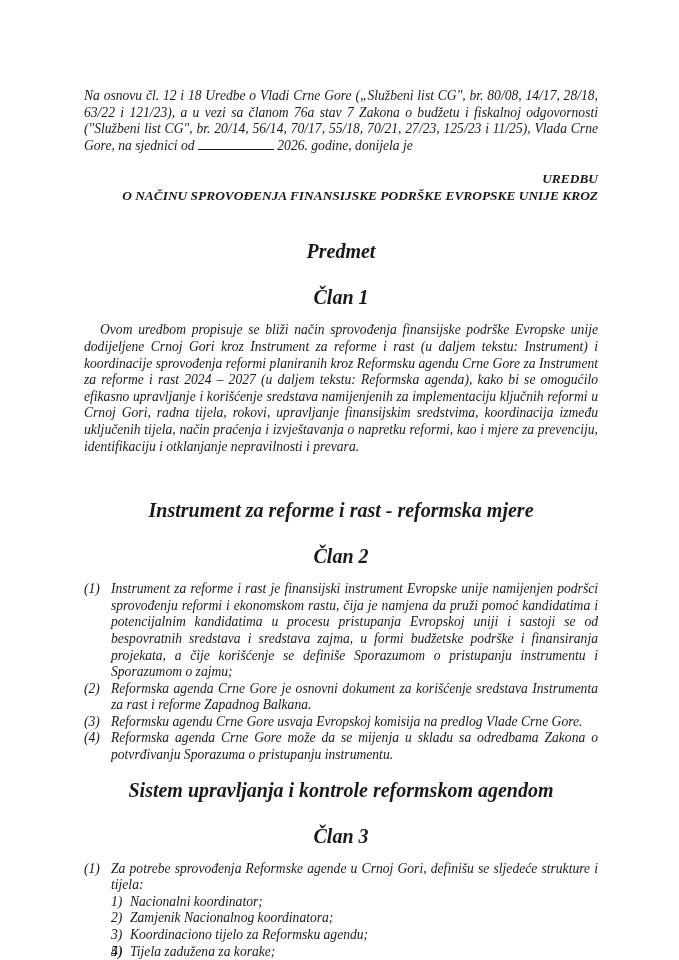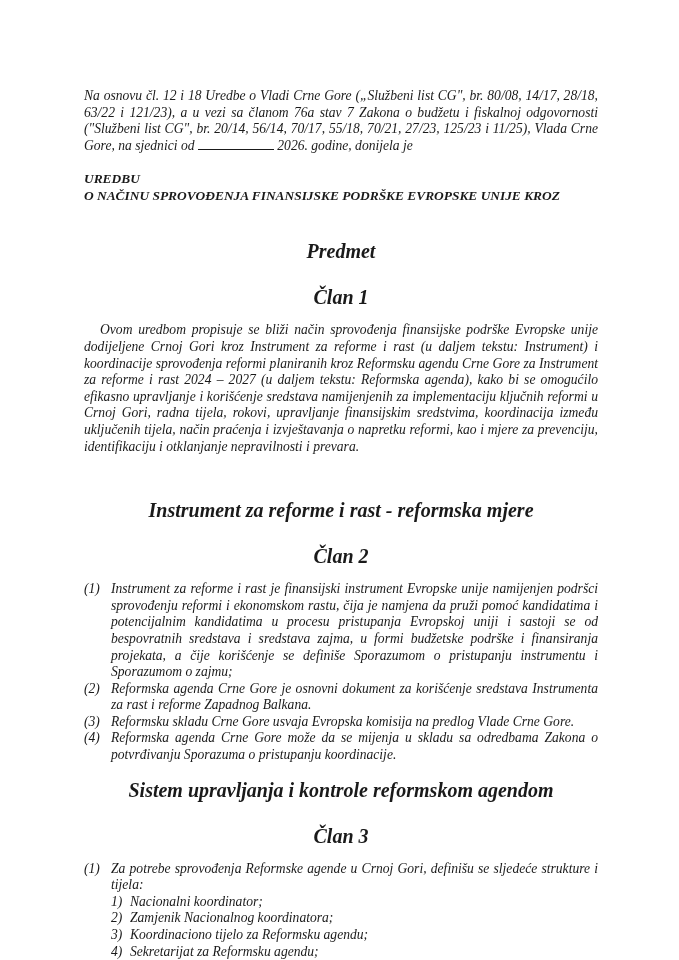--- a/index.html
+++ b/index.html
@@ -1,20 +1,20 @@
 <!DOCTYPE html>
 <html><head>
 <meta charset="utf-8">
 <style>
   html, body { margin:0; padding:0; background:#ffffff; }
   body { width:679px; height:960px; position:relative; overflow:hidden;
          font-family:"Liberation Serif", "DejaVu Serif", serif; color:#1a1a1a; }
   .page { position:absolute; left:84px; top:88px; width:514px;font-style:italic; }
   .p { font-size:13.6px; line-height:16.6px; text-align:justify; margin:0; }
-  .title { font-size:13.4px; line-height:16.5px; font-weight:bold; text-align:left; margin:0; }
+  .title { font-size:13.4px; line-height:16.5px; font-weight:bold; text-align:right; margin:0; }
   .heading { font-size:20px; font-weight:bold; text-align:center; margin:9px; }
   .indent { text-indent:16px; }
   .item { position:relative; padding-left:27px; font-size:13.6px; line-height:16.6px; text-align:justify; margin:0; }
   .item .num { position:absolute; left:0; top:0; }
   .sub { position:relative; padding-left:46px; font-size:13.6px; line-height:16.6px; margin:0; }
   .sub .num { position:absolute; left:27px; top:0; }
   .blank { display:inline-block; width:76px; border-bottom:1px solid #1a1a1a; height:11px; vertical-align:baseline; }
 </style>
 </head>
 <body>
@@ -46,25 +46,25 @@
   <div class="item">
     <span class="num">(1)</span>
     <span>Instrument za reforme i rast je finansijski instrument Evropske unije namijenjen podršci sprovođenju reformi i ekonomskom rastu, čija je namjena da pruži pomoć kandidatima i potencijalnim kandidatima u procesu pristupanja Evropskoj uniji i sastoji se od bespovratnih sredstava i sredstava zajma, u formi budžetske podrške i finansiranja projekata, a čije korišćenje se definiše Sporazumom o pristupanju instrumentu i Sporazumom o zajmu;</span>
   </div>
   <div class="item">
     <span class="num">(2)</span>
     <span>Reformska agenda Crne Gore je osnovni dokument za korišćenje sredstava Instrumenta za rast i reforme Zapadnog Balkana.</span>
   </div>
   <div class="item">
     <span class="num">(3)</span>
-    <span>Reformsku skladu Crne Gore usvaja Evropska komisija na predlog Vlade Crne Gore.</span>
+    <span>Reformsku agendu Crne Gore usvaja Evropskoj komisija na predlog Vlade Crne Gore.</span>
   </div>
   <div class="item">
     <span class="num">(4)</span>
-    <span>Reformska agenda Crne Gore može da se mijenja u skladu sa odredbama Zakona o potvrđivanju Sporazuma o pristupanju koordinacije.</span>
+    <span>Reformska agenda Crne Gore može da se mijenja u skladu sa odredbama Zakona o potvrđivanju Sporazuma o pristupanju instrumentu.</span>
   </div>
 
   <div style="height:6px"></div>
   <p class="heading">Sistem upravljanja i kontrole reformskom agendom</p>
   <div style="height:5px"></div>
   <p class="heading">Član 3</p>
   <div style="height:4px"></div>
   <div class="item">
     <span class="num">(1)</span>
     <span>Za potrebe sprovođenja Reformske agende u Crnoj Gori, definišu se sljedeće strukture i tijela:</span>
@@ -76,21 +76,20 @@
   <div class="sub">
     <span class="num">2)</span>
     <span>Zamjenik Nacionalnog koordinatora;</span>
   </div>
   <div class="sub">
     <span class="num">3)</span>
     <span>Koordinaciono tijelo za Reformsku agendu;</span>
   </div>
   <div class="sub">
     <span class="num">4)</span>
-    <span>Sekretarijat za Reformsku agendu;</span>
   </div>
   <div class="sub">
     <span class="num">5)</span>
     <span>Tijela zadužena za korake;</span>
   </div>
   <div class="sub">
     <span class="num">6)</span>
     <span>Odbor za praćenje Reformske agende;</span>
   </div>
 

